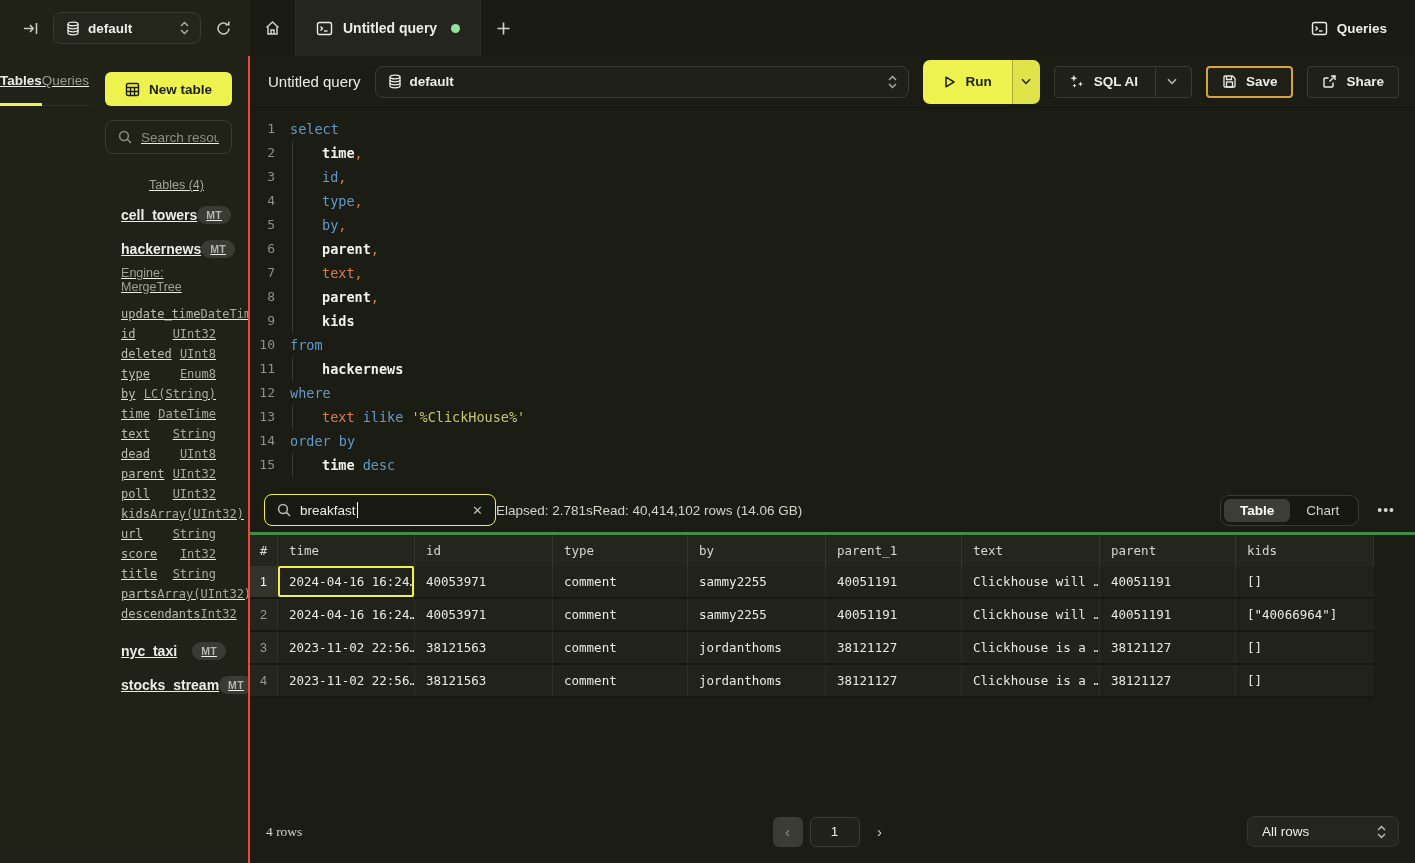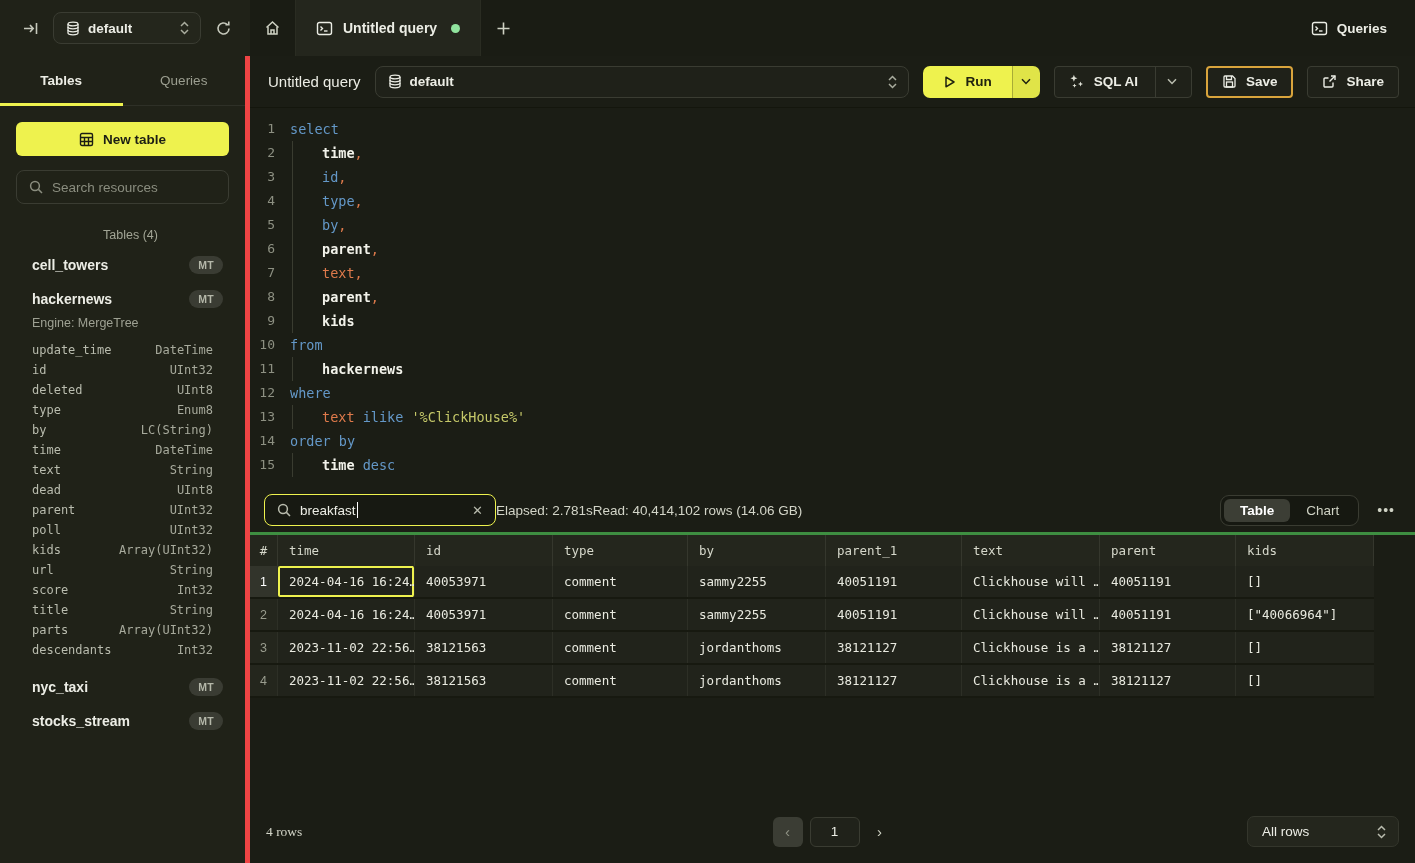--- a/index.html
+++ b/index.html
@@ -21,21 +21,21 @@
   .topbar-tabs{display:flex;flex:1;align-items:stretch;}
   .tab-home{width:46px;display:flex;align-items:center;justify-content:center;border-right:1px solid #2a2c22;color:#cfd2c4;cursor:pointer;}
   .tab{display:flex;align-items:center;gap:10px;padding:0 20px;background:var(--bg-panel);border-right:1px solid #2a2c22;cursor:pointer;}
   .tab-label{font-size:14px;font-weight:600;color:var(--text);}
   .tab-dot{width:9px;height:9px;border-radius:50%;background:var(--c-dot,#90e39e);margin-left:4px;}
   .tab-plus{width:44px;display:flex;align-items:center;justify-content:center;font-size:19px;color:#cfd2c4;cursor:pointer;}
   .topbar-right{display:flex;align-items:center;gap:9px;padding:0 28px;color:var(--text);font-size:13.5px;font-weight:600;cursor:pointer;}
 
   
   .content{display:flex;height:807px;}
-  .sidebar{width:250px;flex:none;background:var(--bg-panel2);border-right:5px solid #ef4444;display:flex;flex-direction:column;}
+  .sidebar{width:250px;flex:none;background:var(--bg-panel2);border-right:2px solid #ef4444;display:flex;flex-direction:row;text-decoration:underline;}
   .main{flex:1;display:flex;flex-direction:column;min-width:0;}
 
   
   .side-tabs{display:flex;height:50px;border-bottom:1px solid var(--border-dim);}
   .side-tab{flex:1;display:flex;align-items:center;justify-content:center;font-size:13.5px;color:var(--text-dim);cursor:pointer;position:relative;}
   .side-tab.active{color:var(--text);font-weight:600;}
   .side-tab.active::after{content:"";position:absolute;left:0;right:0;bottom:-1px;height:3px;background:var(--c-accent,#eef24e);}
   .side-body{padding:16px;overflow:hidden;}
   .new-table-btn{width:100%;height:34px;display:flex;align-items:center;justify-content:center;gap:9px;background:var(--c-accent,#eef24e);color:#1c1e14;border:none;border-radius:6px;font-size:13.5px;font-weight:600;font-family:inherit;cursor:pointer;}
   .search-box{margin-top:14px;height:34px;display:flex;align-items:center;gap:9px;padding:0 12px;border:1px solid var(--border);border-radius:8px;color:var(--text-dim);}
@@ -48,21 +48,21 @@
   .badge{background:#3a3c33;color:#b4b7a9;font-size:10.5px;font-weight:700;padding:3px 9px;border-radius:9px;letter-spacing:.3px;text-align:right;}
   .engine-line{padding:0 16px 8px;font-size:12.5px;color:#9ea193;}
   .col-list{padding:2px 16px 10px;font-family:"DejaVu Sans Mono",monospace;font-size:12px;color:var(--mono-dim);}
   .col-row{display:flex;justify-content:space-between;line-height:20px;cursor:default;}
   .col-type{color:#a7aa9c;}
 
   
   .query-toolbar{height:52px;display:flex;align-items:center;padding:0 16px;gap:14px;border-bottom:1px solid #14160d;}
   .query-title{font-size:15px;color:var(--text);margin-right:auto;padding-left:2px;}
   .qt-db{width:168px;}
-  .run-btn{display:flex;height:32px;border-radius:7px;overflow:hidden;cursor:pointer;}
+  .run-btn{display:flex;height:44px;border-radius:7px;overflow:hidden;cursor:pointer;}
   .run-main{display:flex;align-items:center;gap:9px;padding:0 20px;background:var(--c-accent,#eef24e);color:#20220f;font-size:13.5px;font-weight:600;}
   .run-caret{display:flex;align-items:center;justify-content:center;width:28px;background:#e0e448;color:#20220f;border-left:1px solid rgba(0,0,0,.25);}
   .ghost-btn{display:flex;align-items:center;gap:9px;height:32px;padding:0 14px;background:rgba(255,255,255,.02);border:1px solid var(--border);border-radius:4px;color:var(--text);font-size:13.5px;font-weight:600;cursor:pointer;}
   .sqlai-btn .sep{width:1px;height:30px;background:var(--border);margin:0 2px 0 8px;}
   .save-btn{border:2px solid var(--c-save,#d9a43c);}
   
   .editor{height:380px;padding-top:9px;font-family:"DejaVu Sans Mono",monospace;font-size:13.5px;overflow:hidden;}
   .ed-line{display:flex;height:24px;line-height:24px;}
   .ed-num{width:40px;flex:none;text-align:right;padding-right:15px;color:#8d9082;font-size:13px;}
   .ed-code{position:relative;flex:1;white-space:pre;}

